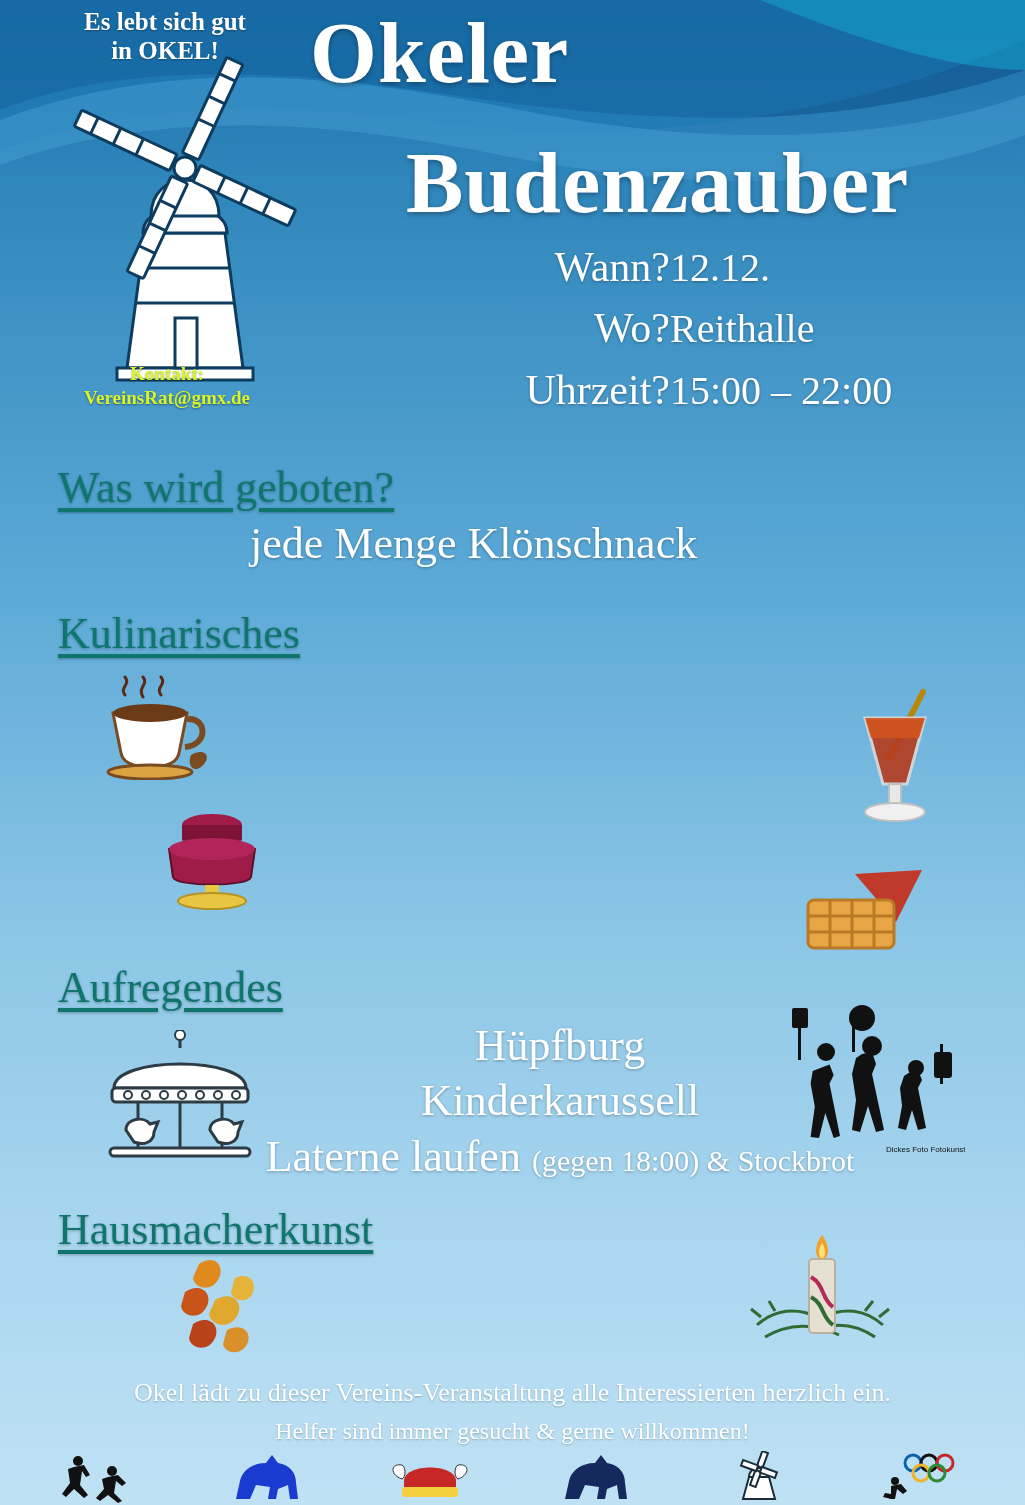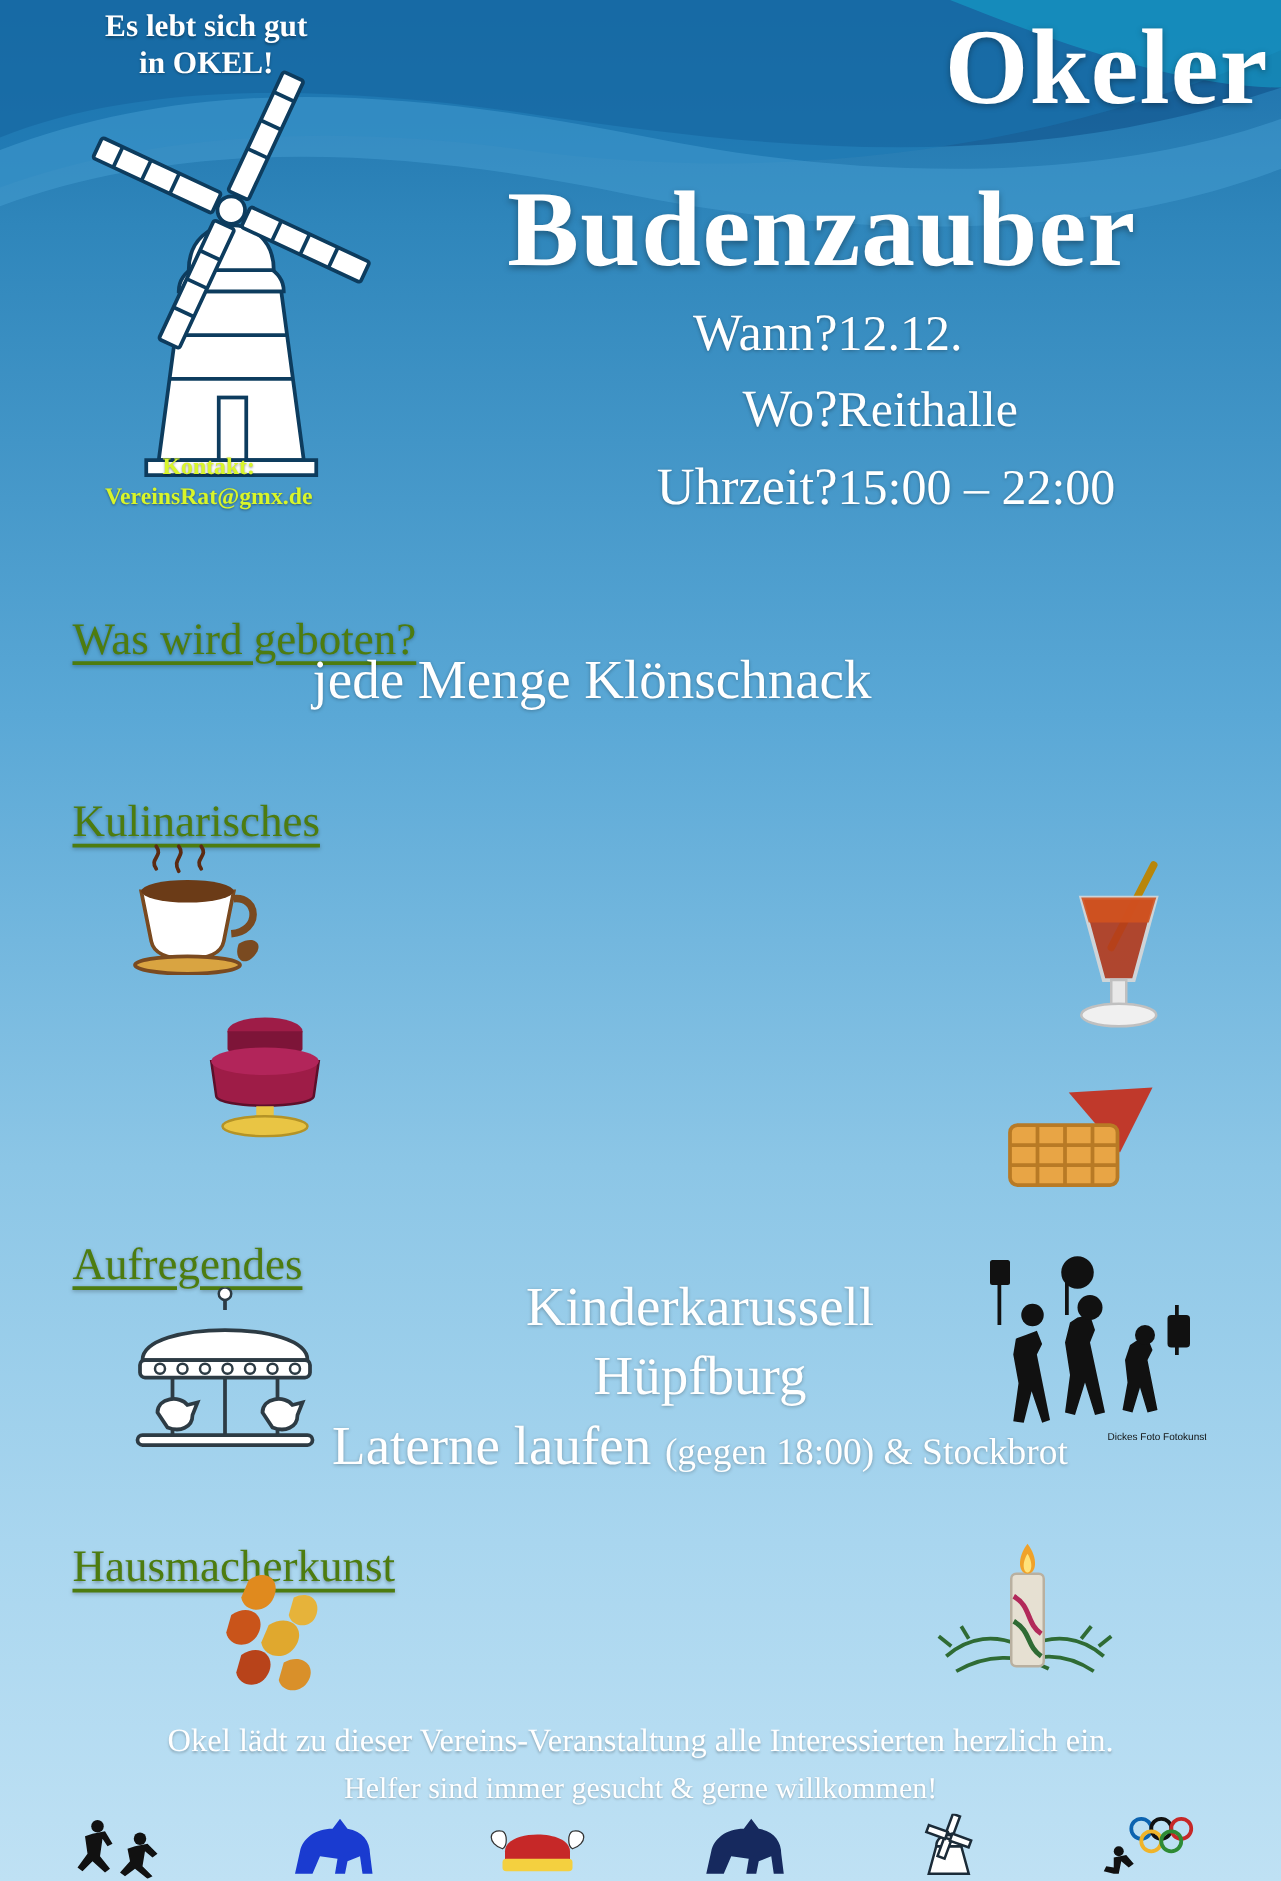--- a/index.html
+++ b/index.html
@@ -21,39 +21,39 @@
     position:absolute;left:40px;top:8px;width:250px;text-align:center;
     color:#ffffff;font-size:25px;line-height:1.15;font-weight:bold;
     text-shadow:0 1px 2px rgba(0,0,0,.35);
   }
   .kontakt{
     position:absolute;left:22px;top:362px;width:290px;text-align:center;
     color:#d8f52a;font-size:19px;line-height:1.25;font-weight:bold;
     text-shadow:0 1px 2px rgba(0,0,0,.45);
   }
   .title1{
-    position:absolute;left:300px;top:10px;width:715px;text-align:right;
+    position:absolute;left:310px;top:10px;width:715px;text-align:left;
     color:#ffffff;font-size:86px;line-height:1;font-weight:bold;
     letter-spacing:1px;text-shadow:0 2px 5px rgba(0,0,0,.35);
   }
   .title2{
     position:absolute;left:295px;top:140px;width:725px;text-align:center;
     color:#ffffff;font-size:86px;line-height:1;font-weight:bold;
     letter-spacing:1px;text-shadow:0 2px 5px rgba(0,0,0,.35);
   }
   .facts{position:absolute;left:350px;top:240px;width:640px;color:#fff;}
   .facts .row{display:flex;align-items:baseline;margin-bottom:6px;}
   .facts .q{width:320px;font-size:42px;line-height:1.32;text-shadow:0 1px 3px rgba(0,0,0,.3);text-align:right;}
   .facts .a{font-size:40px;line-height:1.32;text-shadow:0 1px 3px rgba(0,0,0,.3);}
 
   
   .sec-head{
-    position:absolute;color:#4d7c0f;font-size:36px;
+    position:absolute;color:#0f766e;font-size:44px;
     text-decoration:underline;text-underline-offset:6px;
-    text-shadow:0 1px 3px rgba(0,0,0,.3);white-space:nowrap;margin-top:28px;
+    text-shadow:0 1px 3px rgba(0,0,0,.3);white-space:nowrap;
   }
   .lead{position:absolute;color:#fff;font-size:44px;text-shadow:0 1px 3px rgba(0,0,0,.3);}
 
   .list{position:absolute;color:#ffffff;text-align:center;text-shadow:0 1px 3px rgba(0,0,0,.3);}
   .list div{font-size:44px;line-height:1.26;white-space:nowrap;}
   .small-inline{font-size:30px;}
 
   .footer1{
     position:absolute;left:0;top:1378px;width:1025px;text-align:center;
     color:#ffffff;font-size:26px;text-shadow:0 1px 2px rgba(0,0,0,.25);
@@ -186,22 +186,22 @@
       <line x1="8" y1="54" x2="94" y2="54"></line>
         <line x1="8" y1="70" x2="94" y2="70"></line>
       <line x1="30" y1="38" x2="30" y2="86"></line>
         <line x1="52" y1="38" x2="52" y2="86"></line>
         <line x1="74" y1="38" x2="74" y2="86"></line>
     </g>
   </svg>
 
   <div class="sec-head" style="left:58px;top:962px;">Aufregendes</div>
   <div class="list" style="left:240px;top:1018px;width:640px;">
+    <div>Hüpfburg</div>
     <div>Kinderkarussell</div>
-    <div>Hüpfburg</div>
     <div>
       <span>Laterne laufen</span>
       <span class="small-inline">(gegen 18:00) &amp; Stockbrot</span>
     </div>
   </div>
 
   <svg class="art" style="left:100px;top:1030px;" width="160" height="135" viewBox="0 0 160 135">
     <path d="M80,6 L80,18" stroke="#2d3b44" stroke-width="3"></path>
     <circle cx="80" cy="5" r="5" fill="#ffffff" stroke="#2d3b44" stroke-width="2"></circle>
     <path d="M14,58 C14,26 146,26 146,58 Z" fill="#ffffff" stroke="#2d3b44" stroke-width="3"></path>

